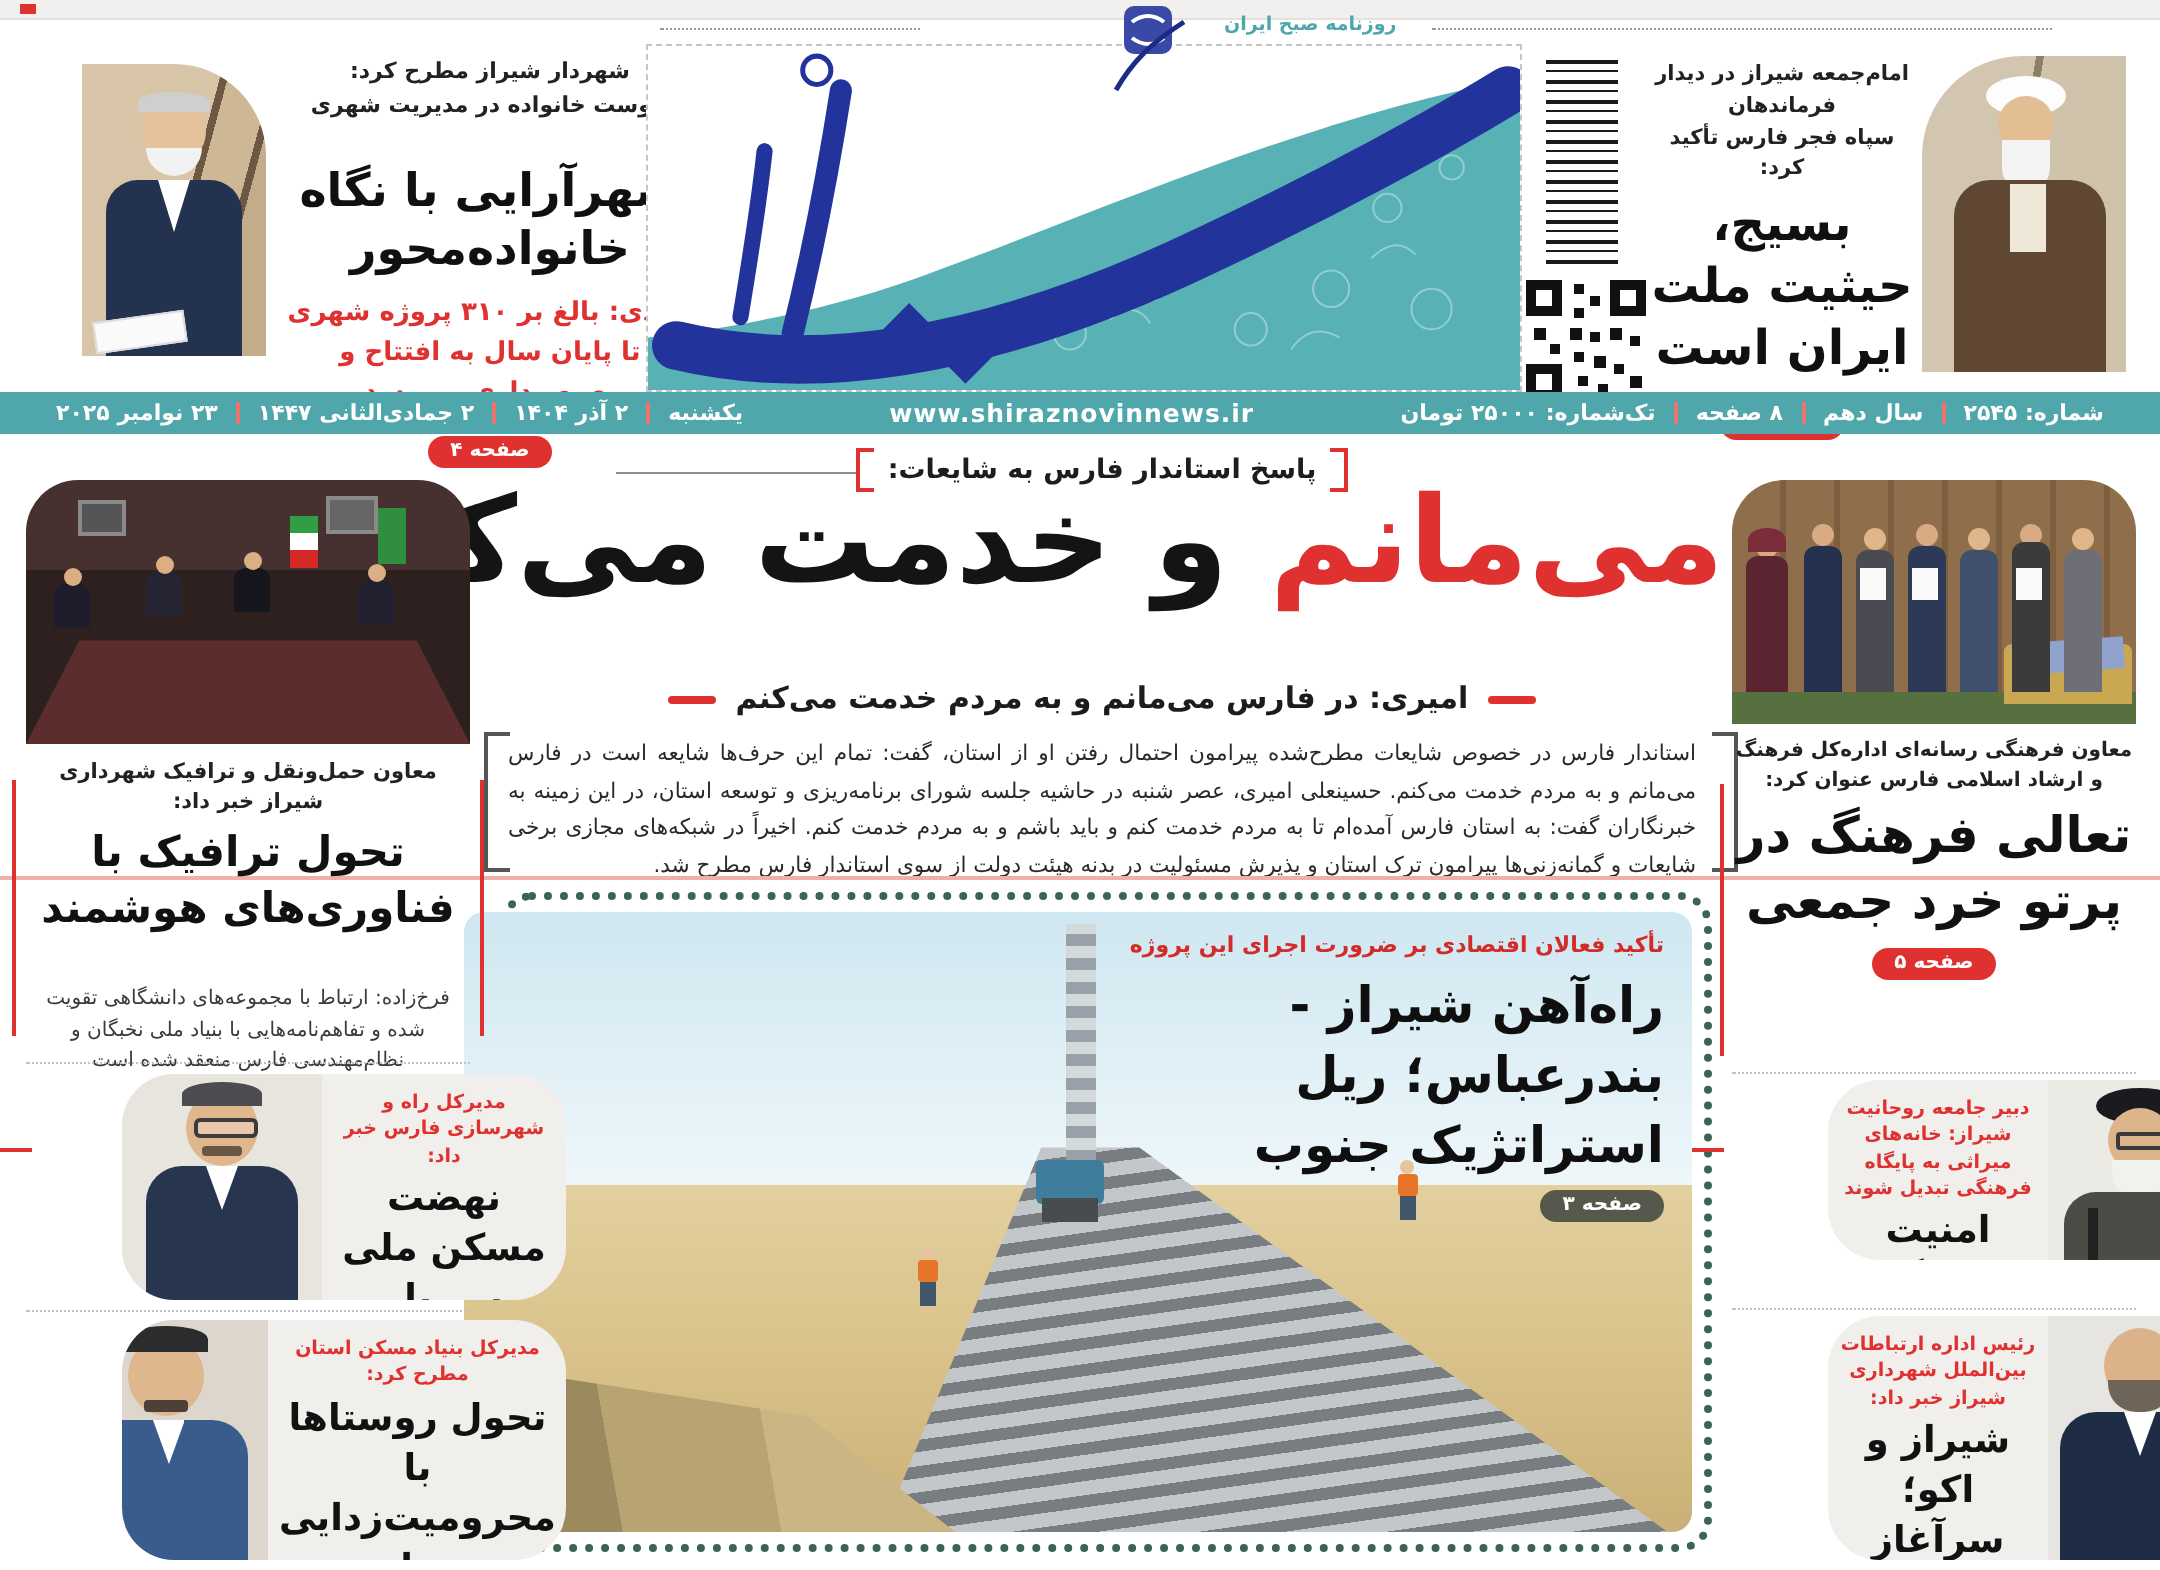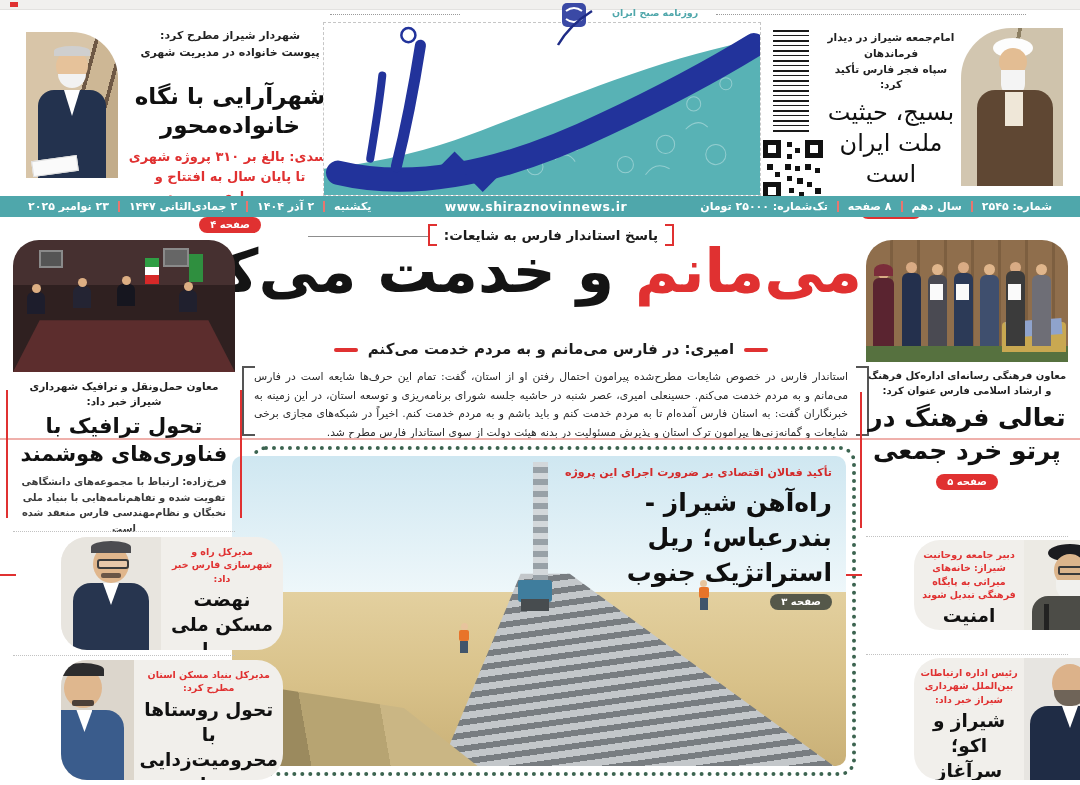--- a/index.html
+++ b/index.html
@@ -7,40 +7,40 @@
         font-family:"DejaVu Sans","Liberation Sans",sans-serif;direction:rtl;}
   .abs{position:absolute;}
   
   .top-strip{left:0;top:0;width:1080px;height:9px;background:#f1f0ee;border-bottom:1px solid #e3e2e0;}
   .top-tick{left:10px;top:2px;width:8px;height:5px;background:#e03131;}
   
   .badge{display:inline-block;background:#e03131;color:#fff;font-size:10px;font-weight:bold;
          padding:1px 11px 2px;border-radius:9px;line-height:1.3;}
   .badge.dark{background:#55584a;}
   
-  .tl-article{left:14px;top:24px;width:322px;height:170px;text-decoration:underline;}
+  .tl-article{left:29px;top:24px;width:322px;height:170px;text-decoration:underline;}
   .tl-photo{position:absolute;left:12px;top:8px;width:92px;height:146px;border-radius:0 46px 0 0;overflow:hidden;
             background:linear-gradient(105deg,#d8c5a8 0 54%,#6e5844 54% 57%,#cdb795 57% 74%,#6e5844 74% 77%,#c2ac8a 77%);}
   .tl-text{position:absolute;right:2px;top:4px;width:208px;text-align:center;}
   .h-kick{font-size:11px;font-weight:bold;color:#222;line-height:1.5;}
   .tl-hl{font-size:23px;font-weight:800;color:#101010;line-height:1.28;margin-top:21px;}
   .tl-sub{font-size:13px;font-weight:bold;color:#e03131;line-height:1.55;margin-top:6px;}
   
   .masthead{left:323px;top:22px;width:436px;height:172px;border:1px dashed #c6c6c6;background:#fff;text-decoration:underline;}
   .mast-svg{position:absolute;left:0;top:0;width:100%;height:100%;}
   .tagline{position:absolute;top:-16px;left:288px;font-size:9.5px;font-weight:bold;color:#4fa7ab;white-space:nowrap;}
   .tag-dots{position:absolute;top:-9px;left:392px;width:310px;border-top:1px dotted #9a9a9a;}
   .tag-dots2{position:absolute;top:-9px;right:300px;width:130px;border-top:1px dotted #9a9a9a;}
   .ornament{position:absolute;top:-22px;left:228px;width:44px;height:46px;}
   
   .tr-article{left:753px;top:24px;width:314px;height:170px;}
   .tr-photo{position:absolute;right:4px;top:4px;width:102px;height:158px;border-radius:50px 0 0 0;overflow:hidden;
             background:linear-gradient(100deg,#d2c6b0 0 44%,#8d7f63 44% 47%,#cfc3ac 47%);}
   .tr-text{position:absolute;right:110px;top:6px;width:132px;text-align:center;}
-  .tr-hl{font-size:24px;font-weight:400;color:#101010;line-height:1.3;margin-top:4px;}
+  .tr-hl{font-size:24px;font-weight:700;color:#101010;line-height:1.3;margin-top:4px;}
   .barcode{position:absolute;left:20px;top:6px;width:36px;height:104px;
            background:repeating-linear-gradient(180deg,#1a1a1a 0 2px,#fff 2px 5px,#1a1a1a 5px 6px,#fff 6px 10px);}
   .qr{position:absolute;left:8px;top:114px;width:64px;height:64px;background:#fff;}
   
   .info-bar{left:0;top:196px;width:1080px;height:21px;background:#4fa7ab;display:flex;align-items:center;
             justify-content:space-between;padding:0 28px;box-sizing:border-box;color:#fff;font-size:11px;font-weight:bold;}
   .ib-group{display:flex;align-items:center;white-space:nowrap;}
   .ib-sep{border-left:2px solid #e8766f;height:11px;margin:0 9px;}
   .ib-web{direction:ltr;font-size:12.5px;letter-spacing:.5px;}
   
@@ -81,21 +81,21 @@
   .worker .w-legs{width:8px;height:12px;background:#41556b;margin:0 auto;}
   .rail-text{position:absolute;top:10px;right:14px;width:320px;text-align:right;}
   .rail-kick{font-size:11px;font-weight:bold;color:#d32a2a;}
   .rail-hl{font-size:25px;font-weight:800;color:#0f0f0f;line-height:1.4;margin-top:6px;text-align:right;}
   
   .scard{position:absolute;text-align:center;}
   .sphoto{position:relative;width:100%;border-radius:26px 26px 0 0;overflow:hidden;}
   .scard .h-kick{font-size:10.5px;line-height:1.45;margin-top:7px;}
   .shl{font-size:21px;font-weight:800;color:#111;line-height:1.3;margin-top:4px;}
   .shl.big{font-size:25px;}
-  .ssub{font-size:10px;font-weight:bold;color:#3b3b3b;line-height:1.55;margin-top:6px;}
+  .ssub{font-size:10px;font-weight:normal;color:#3b3b3b;line-height:1.55;margin-top:24px;}
   .scard .badge{margin-top:7px;}
   .bubble{position:absolute;border-radius:26px;overflow:hidden;background:#f1efeb;display:flex;margin-left:48px;}
   .btxt{flex:1;padding:8px 5px 6px;display:flex;flex-direction:column;align-items:center;text-align:center;}
   .btxt .h-kick{font-size:9.5px;line-height:1.4;color:#e03131;}
   .bhl{font-size:18.5px;font-weight:800;color:#111;line-height:1.35;margin-top:3px;}
   .bphoto{position:relative;width:100px;flex:0 0 100px;}
   
   .rline{background:#e03131;}
   .dotsep{border-top:1px dotted #c2c2c2;}
   

